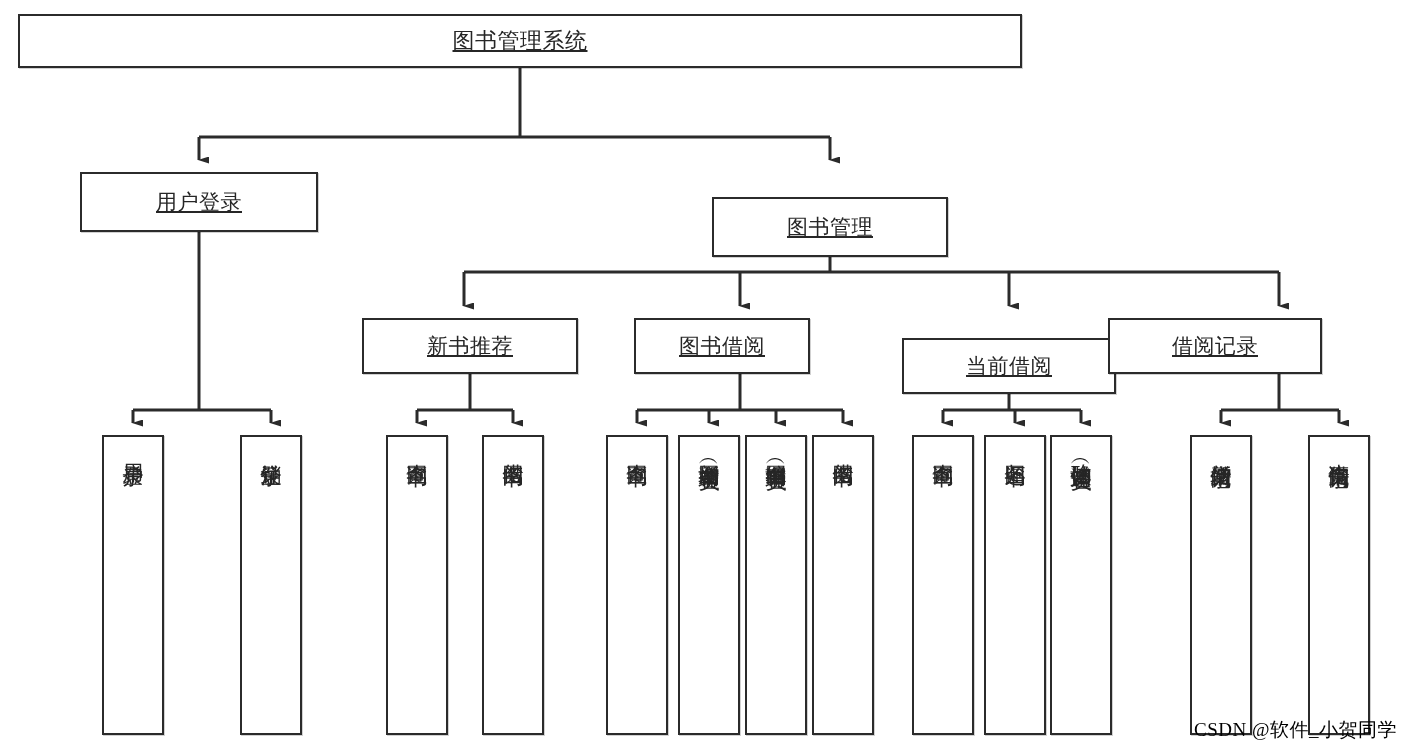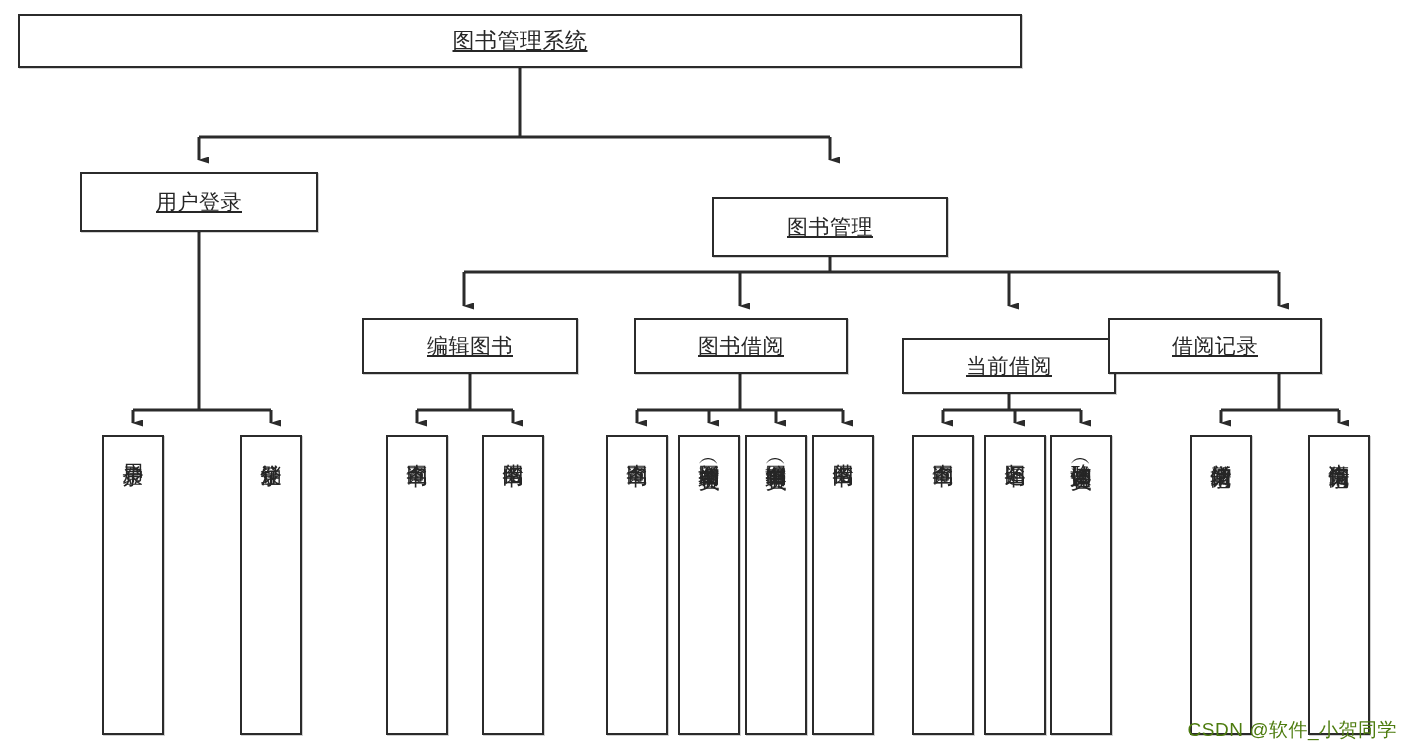--- a/index.html
+++ b/index.html
@@ -58,24 +58,25 @@
     text-align: left;
     max-height: 280px;
   }
   .node.root .node-label { font-size: 22px; }
 
   .watermark {
     position: absolute;
     right: 8px;
     bottom: 4px;
     font-size: 19px;
-    color: #4d7c0f;
+    color: #000000;
     letter-spacing: 0.5px;
     white-space: nowrap;
     user-select: none;
+    font-family: Liberation Serif, serif;
   }
 </style>
 </head>
 <body>
 
 <div id="diagram-root">
 
   <svg id="edge-layer" viewBox="0 0 1405 747" width="1405" height="747" xmlns="http://www.w3.org/2000/svg">
     <defs>
       <marker id="arrowhead" markerWidth="7" markerHeight="11" refX="3.5" refY="10" orient="auto" markerUnits="userSpaceOnUse">
@@ -131,23 +132,23 @@
   </div>
 
   <div class="node horiz" style="left:80px; top:172px; width:238px; height:60px;">
     <span class="node-label">用户登录</span>
   </div>
   <div class="node horiz" style="left:712px; top:172px; width:236px; height:60px;margin-top:25px;">
     <span class="node-label">图书管理</span>
   </div>
 
   <div class="node horiz" style="left:362px; top:318px; width:216px; height:56px;">
-    <span class="node-label">编辑图书</span>
+    <span class="node-label">新书推荐</span>
   </div>
-  <div class="node horiz" style="left:634px; top:318px; width:214px; height:56px;">
+  <div class="node horiz" style="left:634px; top:318px; width:176px; height:56px;">
     <span class="node-label">图书借阅</span>
   </div>
   <div class="node horiz" style="left:902px; top:318px; width:214px; height:56px;margin-top:20px;">
     <span class="node-label">当前借阅</span>
   </div>
   <div class="node horiz" style="left:1108px; top:318px; width:214px; height:56px;">
     <span class="node-label">借阅记录</span>
   </div>
 
   <div class="node vert" style="left:102px; top:435px; width:62px; height:300px;">

